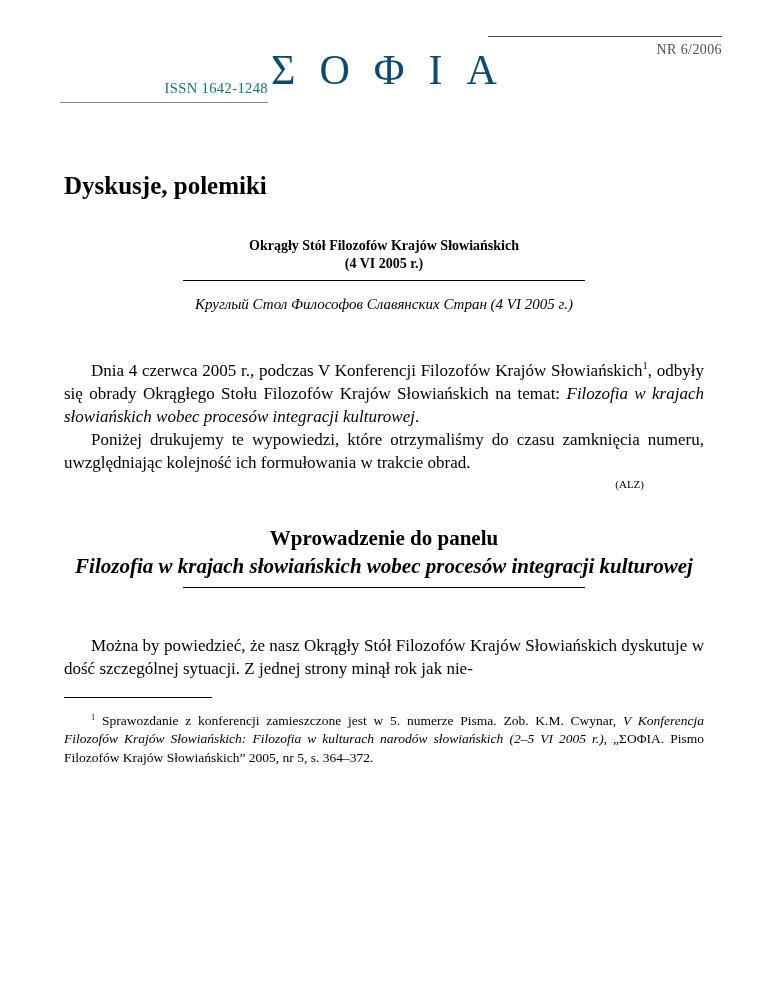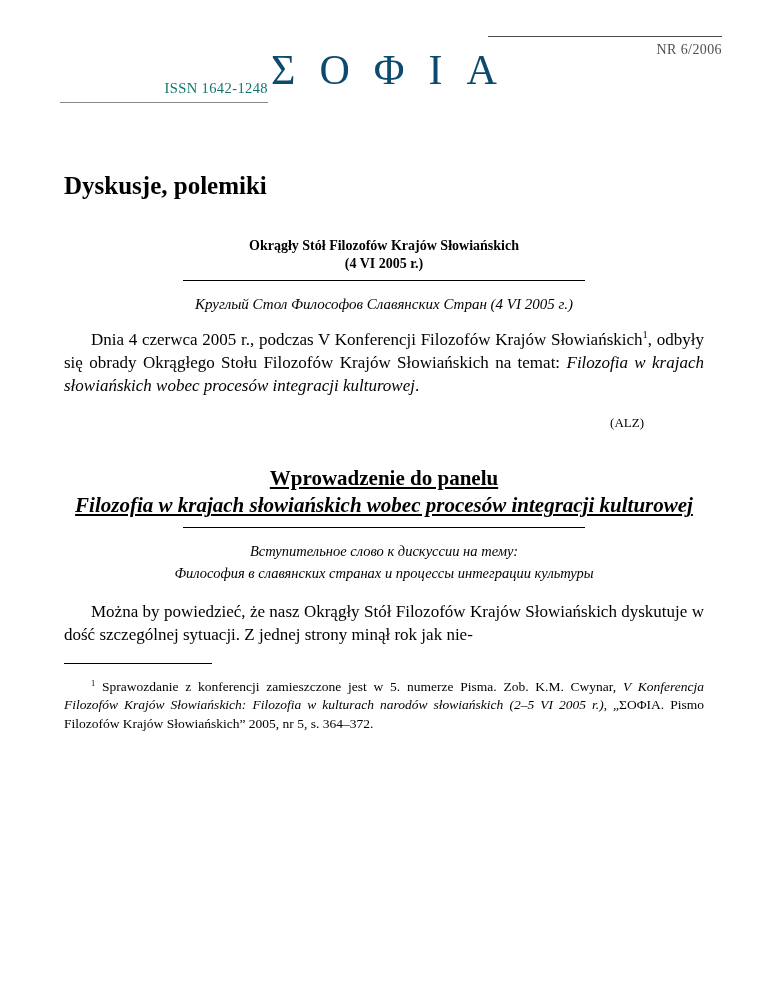--- a/index.html
+++ b/index.html
@@ -26,27 +26,27 @@
   .content { padding: 0 64px; }
 
   .section-title { margin: 22px 0 0; text-align: left; font-size: 25px; font-weight: bold; }
   .section-subtitle { margin: 15px 0 0; text-align: center; font-size: 15px; font-style: italic; }
 
   .rt-title { margin: 37px 0 0; text-align: center; font-size: 14px; font-weight: bold; line-height: 1.28; }
   .title-rule { width: 402px; margin: 7px auto 0; border-top: 1px solid #000; height: 0; }
   .rt-title-ru { margin: 15px 0 0; text-align: center; font-size: 15px; font-style: italic; }
 
   .body-para { margin: 0; font-size: 17px; line-height: 1.35; text-align: justify; text-indent: 27px; }
-  .mt-first { margin-top: 16px; }
-  .signature { margin: 16px 60px 0 0; font-size: 13px; text-align: right; text-indent: 0; }
+  .mt-first { margin-top: 47px; }
+  .signature { margin: 2px 60px 0 0; font-size: 11px; text-align: right; text-indent: 0; }
 
   .author { margin: 44px 0 0; font-size: 17.5px; font-weight: bold; }
   .affiliation { margin: 7px 0 0; font-size: 13.5px; }
 
-  .panel-title { margin: 34px 0 0; text-align: center; font-size: 21px; font-weight: bold; line-height: 1.3; text-decoration: underline; }
+  .panel-title { margin: 34px 0 0; text-align: center; font-size: 21px; font-weight: bold; line-height: 1.3; }
   .panel-title .italic-line { font-style: italic; }
   .panel-rule { width: 402px; margin: 7px auto 0; border-top: 1px solid #000; height: 0; }
   .panel-sub-ru { margin: 12px 0 0; text-align: center; font-size: 14.5px; font-style: italic; line-height: 1.55; }
 
   .fn-rule { width: 148px; margin: 16px 0 0; border-top: 1px solid #000; height: 0; }
   .footnote { margin: 14px 0 0; font-size: 13.5px; line-height: 1.38; text-align: justify; text-indent: 27px; }
 
   sup.note { font-size: 0.62em; vertical-align: super; line-height: 0; }
   .it { font-style: italic; }
 </style>
@@ -65,27 +65,27 @@
   <main class="content">
 
     <h1 class="section-title">Dyskusje, polemiki</h1>
 
     <h2 class="rt-title"><span>Okrągły Stół Filozofów Krajów Słowiańskich</span><br><span>(4 VI 2005 r.)</span></h2>
     <div class="title-rule"></div>
     <div class="rt-title-ru">Круглый Стол Философов Славянских Стран (4 VI 2005 г.)</div>
 
     <p class="body-para mt-first"><span>Dnia 4 czerwca 2005 r., podczas V Konferencji Filozofów Krajów Słowiań­skich</span><sup class="note">1</sup><span>, odbyły się obrady Okrągłego Stołu Filozofów Krajów Słowiańskich na temat: </span><span class="it">Filozofia w krajach słowiańskich wobec procesów integracji kulturowej</span><span>.</span></p>
 
+    <p class="body-para">Poniżej drukujemy te wypowiedzi, które otrzymaliśmy do czasu zamknięcia numeru, uwzględniając kolejność ich formułowania w trakcie obrad.</p>
 
     <p class="body-para signature">(ALZ)</p>
 
 
     <h2 class="panel-title"><span>Wprowadzenie do panelu</span><br><span class="italic-line">Filozofia w krajach słowiańskich wobec procesów integracji kulturowej</span></h2>
     <div class="panel-rule"></div>
-    <div class="panel-sub-ru"><span>Вступительное слово к дискуссии на тему:</span><br><span>Философия в славянских странах и процессы интеграции культуры</span></div>
 
     <p class="body-para mt-first">Można by powiedzieć, że nasz Okrągły Stół Filozofów Krajów Słowiań­skich dyskutuje w dość szczególnej sytuacji. Z jednej strony minął rok jak nie-</p>
 
     <div class="fn-rule"></div>
     <p class="footnote"><sup class="note">1</sup><span> Sprawozdanie z konferencji zamieszczone jest w 5. numerze Pisma. Zob. K.M. Cwynar, </span><span class="it">V Konferencja Filozofów Krajów Słowiańskich: Filozofia w kulturach narodów słowiańskich (2–5 VI 2005 r.)</span><span>, „ΣΟΦΙΑ. Pismo Filozofów Krajów Słowiańskich” 2005, nr 5, s. 364–372.</span></p>
 
   </main>
 
 </div>
 

